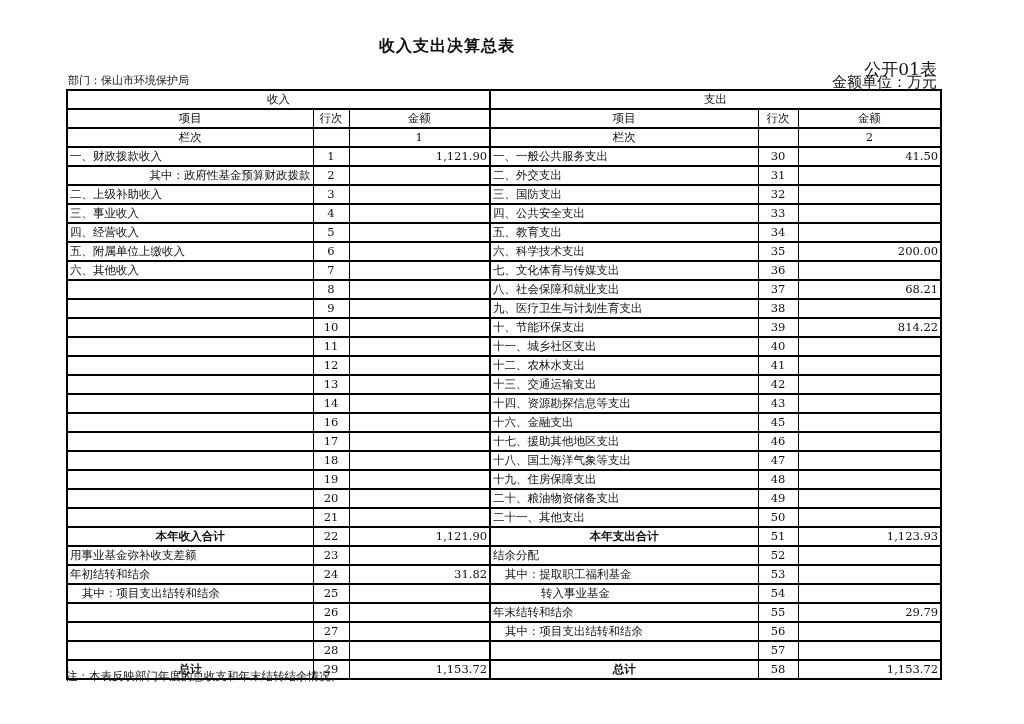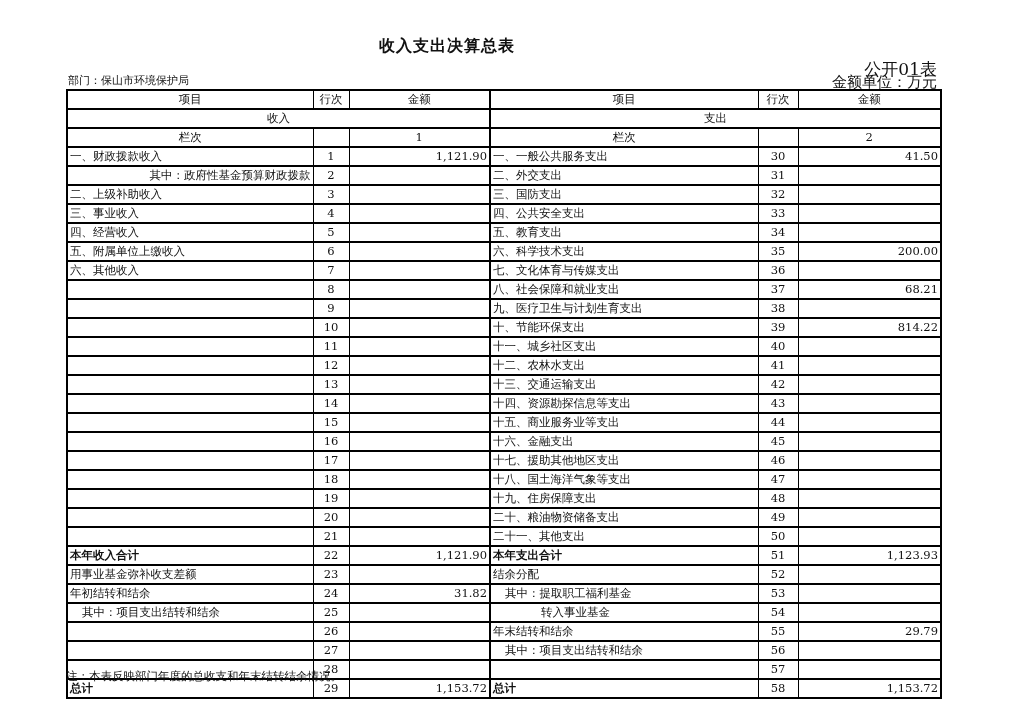--- a/index.html
+++ b/index.html
@@ -11,21 +11,21 @@
   .unit { position:absolute; right:87px; top:73px; font-size:15px; }
   .dept { position:absolute; left:68px; top:73px; font-size:11px; }
   table.main { position:absolute; left:66px; top:89px; width:874px; border-collapse:collapse;
                table-layout:fixed; border:2px solid #000; }
   table.main td { border:1px solid #000; height:17px; padding:0 2px; font-size:11.5px; line-height:17px;
                   white-space:nowrap; overflow:hidden; }
   table.main tr td { border-bottom:2px solid #000; }
   td.c { text-align:center; }
   td.r { text-align:right;border-radius:7px; }
   td.sep { border-right:2px solid #000 !important; }
-  td.bold { font-weight:bold; font-family:Liberation Serif, serif; }
+  td.bold { font-weight:bold; font-family:Liberation Serif, serif; text-align:center; }
   .ind1 { padding-left:26px !important;text-align:right; }
   .ind2 { padding-left:14px !important; }
   .ind3 { padding-left:50px !important; }
   .note { position:absolute; left:66px; top:669px; font-size:11.5px; }
 </style>
 </head>
 <body>
 
 <div class="title">收入支出决算总表</div>
 <div class="form-no">公开01表</div>
@@ -36,30 +36,30 @@
   <colgroup>
     <col style="width:246px">
       <col style="width:36px">
       <col style="width:141px">
     <col style="width:268px">
       <col style="width:40px">
       <col style="width:143px">
   </colgroup>
   <tbody id="tbody">
     <tr>
+      <td colspan="3" class="c sep">收入</td>
+      <td colspan="3" class="c">支出</td>
+    </tr>
+    <tr>
       <td class="c">项目</td>
       <td class="c">行次</td>
       <td class="c sep">金额</td>
       <td class="c">项目</td>
       <td class="c">行次</td>
       <td class="c">金额</td>
-    </tr>
-    <tr>
-      <td colspan="3" class="c sep">收入</td>
-      <td colspan="3" class="c">支出</td>
     </tr>
     <tr>
       <td class="c">栏次</td>
       <td class="c"></td>
       <td class="c sep">1</td>
       <td class="c">栏次</td>
       <td class="c"></td>
       <td class="c">2</td>
     </tr>
   <tr>
@@ -169,28 +169,20 @@
       <tr>
         <td></td>
         <td class="c">14</td>
         <td class="r sep"></td>
         <td>十四、资源勘探信息等支出</td>
         <td class="c">43</td>
         <td class="r"></td>
       </tr>
       <tr>
         <td></td>
-        <td class="c">15</td>
-        <td class="r sep"></td>
-        <td>十五、商业服务业等支出</td>
-        <td class="c">44</td>
-        <td class="r"></td>
-      </tr>
-      <tr>
-        <td></td>
         <td class="c">16</td>
         <td class="r sep"></td>
         <td>十六、金融支出</td>
         <td class="c">45</td>
         <td class="r"></td>
       </tr>
       <tr>
         <td></td>
         <td class="c">17</td>
         <td class="r sep"></td>

